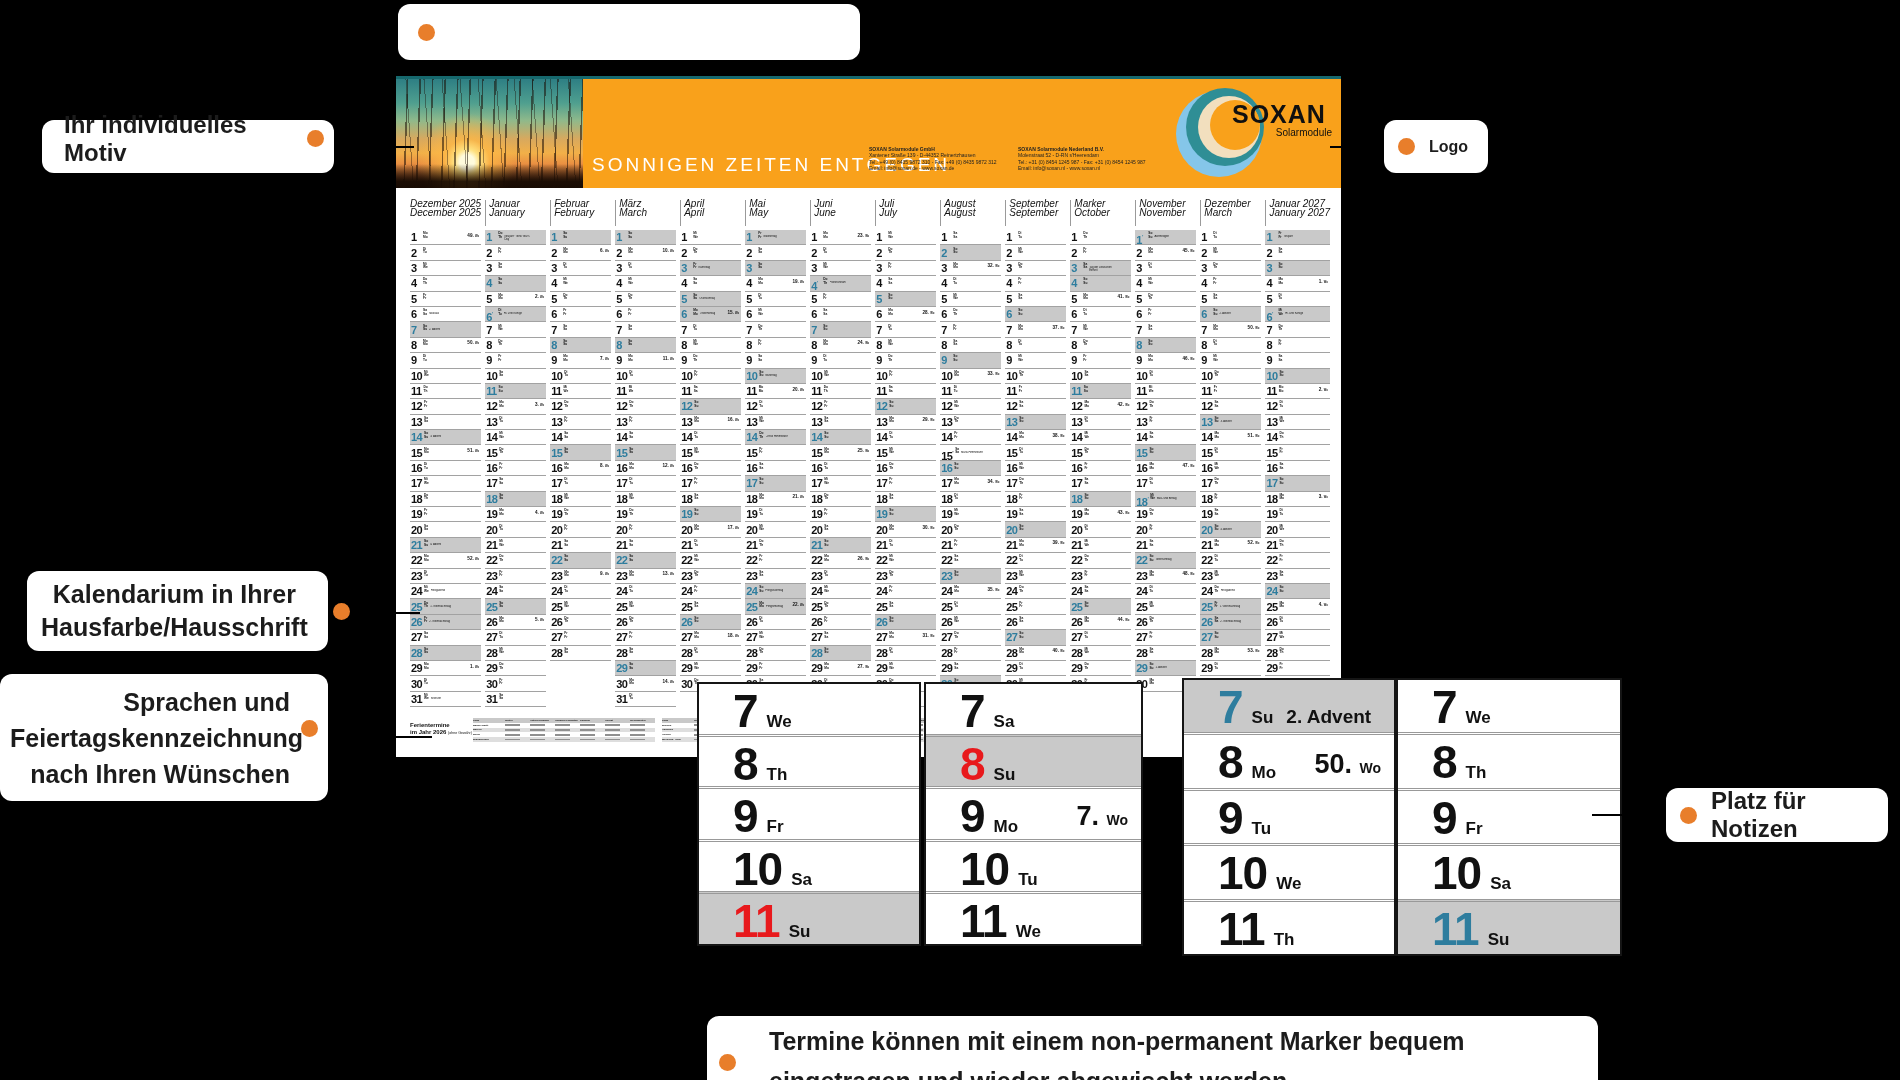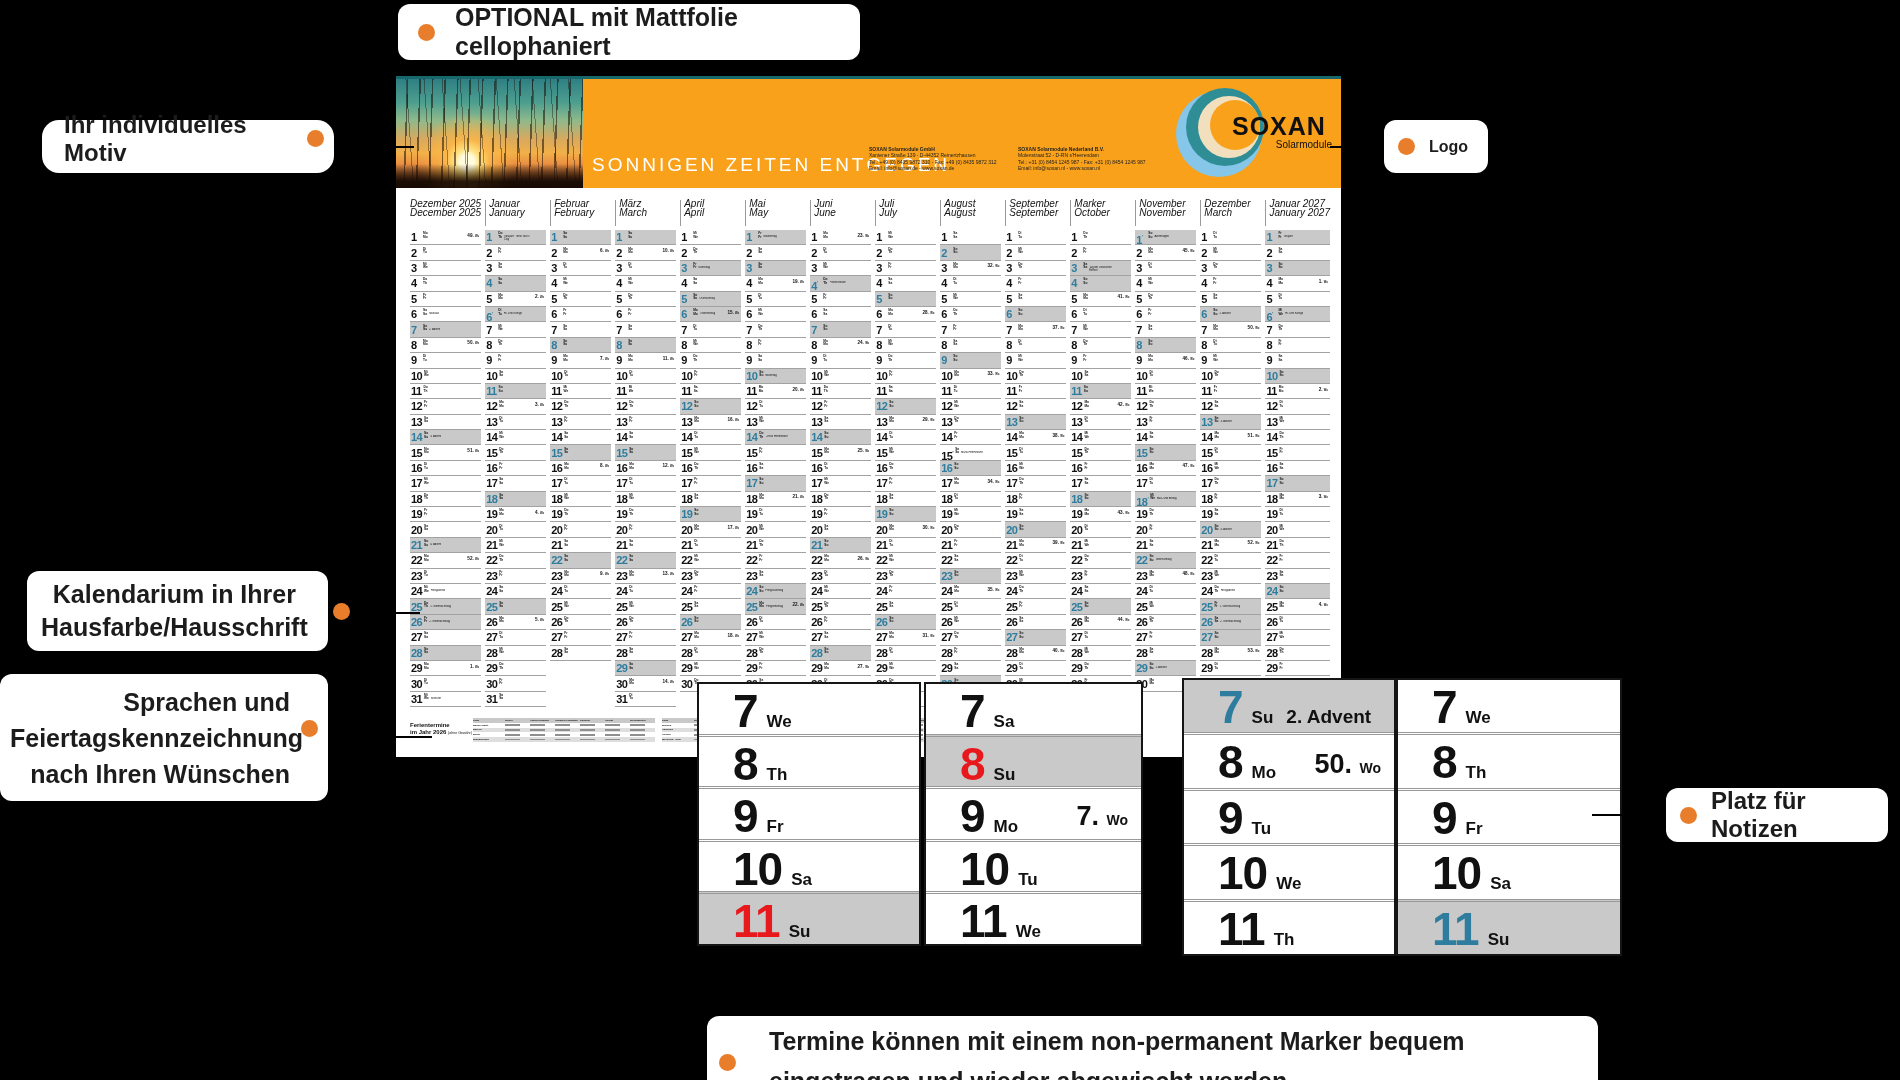--- a/index.html
+++ b/index.html
@@ -22,21 +22,21 @@
   .addr{position:absolute;top:67px;font-size:5px;line-height:6.4px;color:#222;white-space:nowrap;}
   #addr1{left:473px;} #addr2{left:622px;}
   .addr .an{font-weight:bold;}
   
   #logo{position:absolute;left:780px;top:8px;width:158px;height:96px;}
   #logo .cc{position:absolute;border-radius:50%;}
   #logo .c1{left:0;top:4px;width:86px;height:86px;background:#85C6E9;}
   #logo .c2{left:10px;top:1px;width:78px;height:78px;background:#2F8E95;}
   #logo .c3{left:22px;top:9px;width:62px;height:62px;background:#F2DFBE;}
   #logo .c4{left:34px;top:13px;width:50px;height:50px;background:#F9A11B;}
-  #logo-text{position:absolute;left:56px;top:26px;width:100px;}
+  #logo-text{position:absolute;left:56px;top:14px;width:100px;}
   #logo-brand{font-size:25px;font-weight:bold;letter-spacing:1px;color:#101010;line-height:26px;}
   #logo-tag{font-size:10px;color:#101010;padding-left:38px;line-height:12px;text-align:right;}
 
   
   #calendar-grid{position:absolute;left:14px;top:124px;width:920px;display:grid;
       grid-template-columns:repeat(14,1fr);column-gap:4px;}
   .month-head{height:26px;margin-bottom:4px;}
   .month-col + .month-col .month-head{border-left:1px solid #9a9a9a;padding-left:3px;}
   .month-head div{font-size:10px;line-height:8.8px;color:#111;white-space:nowrap;font-style:italic;}
   .day{position:relative;height:15.4px;border-bottom:1px solid #a2a2a2;box-sizing:border-box;
@@ -79,21 +79,21 @@
   .pwd{font-size:17px;font-weight:bold;margin-left:9px;}
   .phl{font-size:19px;font-weight:bold;margin-left:13px;}
   .pwk{margin-left:auto;margin-right:13px;font-size:27px;font-weight:bold;align-self:center;}
   .pwk i{font-style:normal;font-size:14px;}
 
   
   .callout{position:absolute;background:#fff;border-radius:12px;color:#1c1c1c;font-weight:bold;
       display:flex;align-items:center;z-index:6;box-sizing:border-box;}
   .bullet{width:17px;height:17px;border-radius:50%;background:#E87E2B;flex:none;}
   #co-optional{left:398px;top:4px;width:462px;height:56px;padding:0 20px;gap:20px;font-size:25px;}
-  #co-motiv{left:42px;top:120px;width:292px;height:53px;padding:0 10px 16px 22px;font-size:24px;justify-content:space-between;border-radius:17px;}
+  #co-motiv{left:42px;top:120px;width:292px;height:53px;padding:0 10px 16px 22px;font-size:24px;justify-content:space-between;}
   #co-logo{left:1384px;top:120px;width:104px;height:53px;padding:0 14px;gap:14px;font-size:16px;}
   #co-kalendarium{left:27px;top:571px;width:301px;height:80px;padding:0 10px 0 14px;font-size:25px;gap:25px;}
   #co-kalendarium .ctext{flex:1;text-align:center;line-height:33px;}
   #co-sprachen{left:0;top:674px;width:328px;height:127px;font-size:25px;}
   #co-sprachen .ctext{width:100%;text-align:right;line-height:36px;padding:0 38px 0 10px;box-sizing:border-box;}
   #co-sprachen .bullet{position:absolute;right:10px;top:46px;}
   #co-platz{left:1666px;top:788px;width:222px;height:54px;padding:0 14px;gap:14px;font-size:24px;}
   #co-termine{left:707px;top:1016px;width:891px;height:90px;font-size:25px;}
   #co-termine .ctext{padding-left:62px;line-height:40px;}
   #co-termine .bullet{position:absolute;left:12px;top:38px;}
@@ -3689,21 +3689,20 @@
   </div>
 
 <div class="cline" style="left:334px;top:146px;width:80px;"></div>
 <div class="cline" style="left:1330px;top:146px;width:54px;"></div>
 <div class="cline" style="left:328px;top:612px;width:92px;"></div>
 <div class="cline" style="left:328px;top:736px;width:104px;"></div>
 <div class="cline" style="left:1592px;top:814px;width:74px;"></div>
 
 <div class="callout" id="co-optional">
   <span class="bullet"></span>
-  <span class="ctext">OPTIONAL mit Mattfolie cellophaniert</span>
 </div>
 
 <div class="callout" id="co-motiv">
   <span class="ctext">Ihr individuelles Motiv</span>
   <span class="bullet"></span>
 </div>
 
 <div class="callout" id="co-logo">
   <span class="bullet"></span>
   <span class="ctext">Logo</span>

